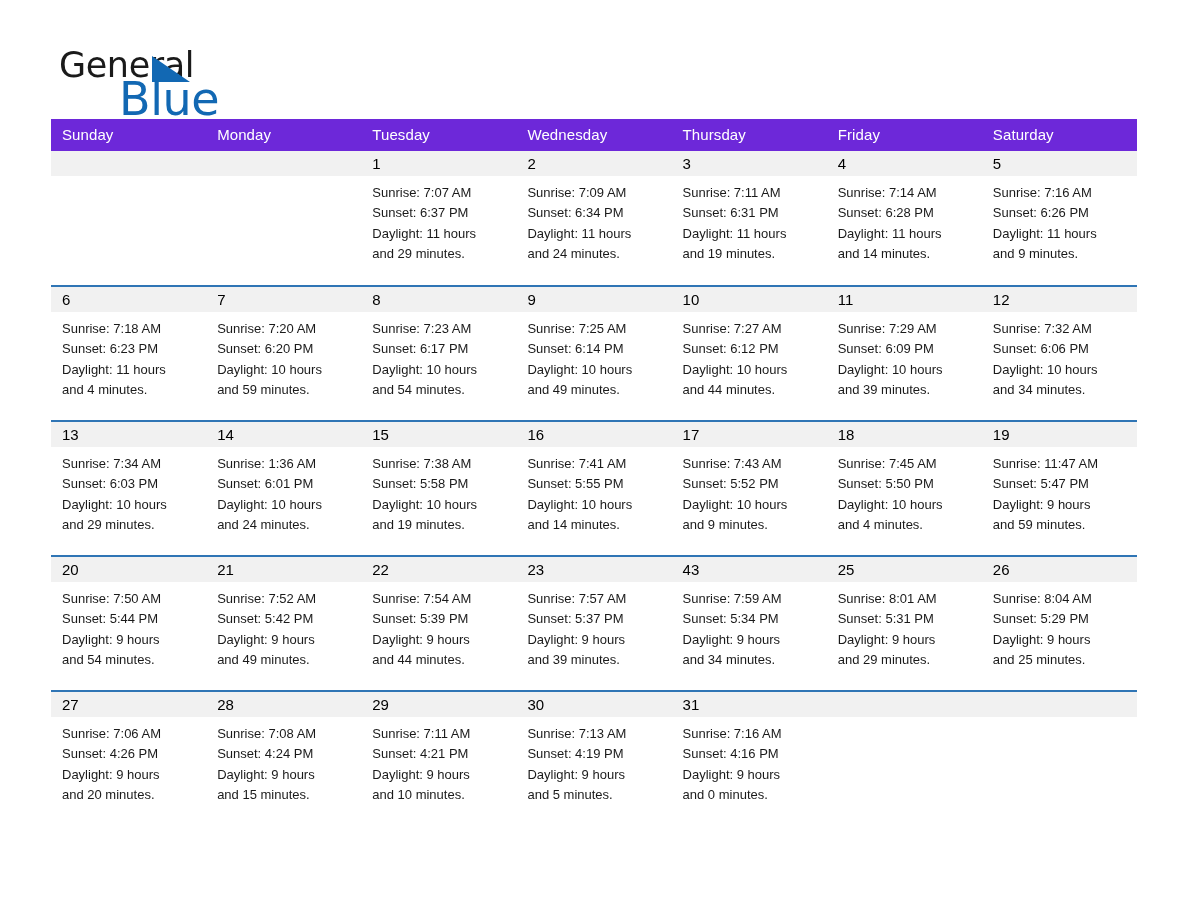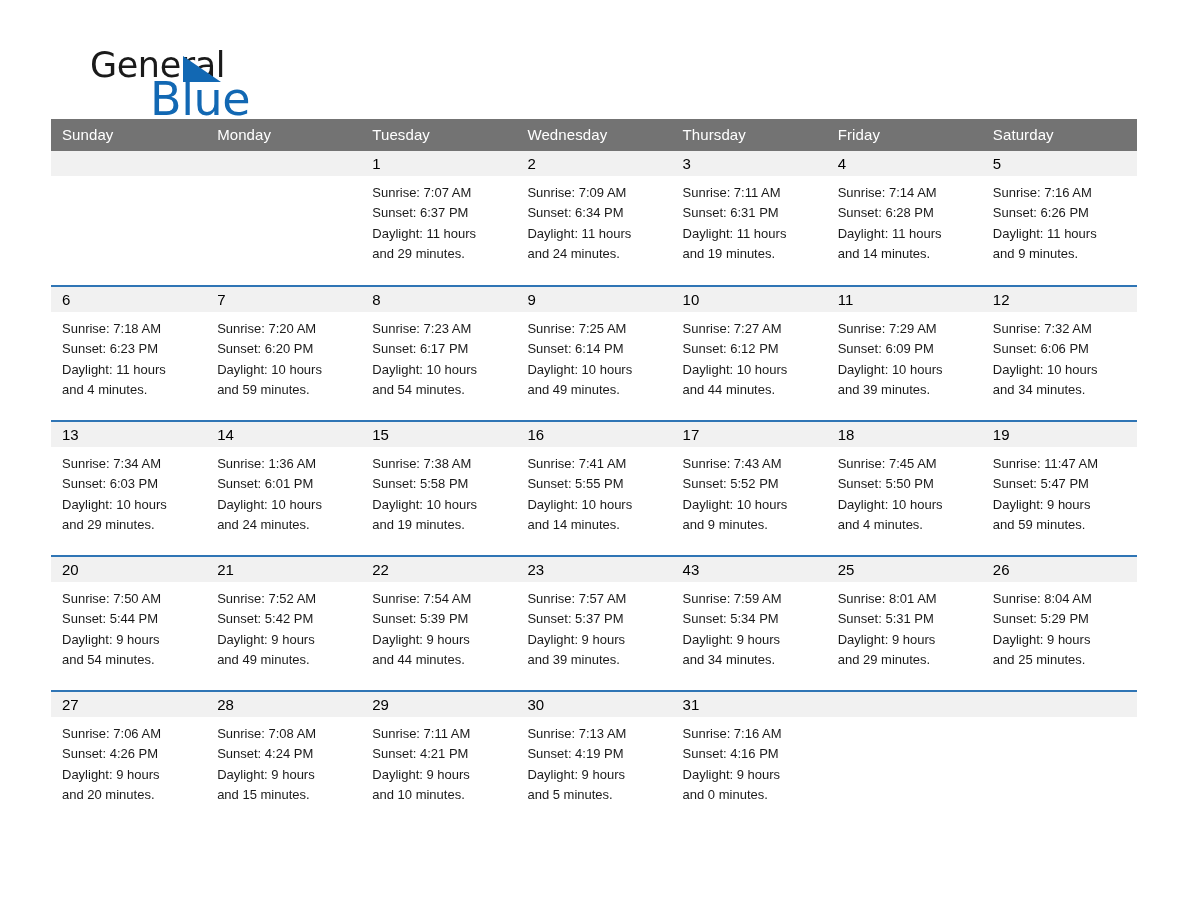--- a/index.html
+++ b/index.html
@@ -23,21 +23,20 @@
     padding: 0 51px;
   }
 
   
   .masthead {
     display: flex;
     align-items: flex-start;
     justify-content: space-between;
     padding-top: 44px;
     height: 112px;
-    margin-left: 31px;
   }
   .brand {
     position: relative;
     width: 250px;
     height: 78px;
     user-select: none;
   }
   .brand-general {
     position: absolute;
     left: 8px;
@@ -92,21 +91,21 @@
   
   .calendar {
     width: 1086px;
     border-collapse: collapse;
     table-layout: fixed;
     margin-top: 7px;
   }
   .calendar col { width: 155.14px; }
 
   thead th {
-    background: #737373;
+    background: #6d28d9;
     color: #ffffff;
     font-size: 15px;
     font-weight: 400;
     text-align: left;
     padding: 7px 0 8px 11px;
     height: 31px;
     vertical-align: middle;
     letter-spacing: 0.1px;
   }
 

